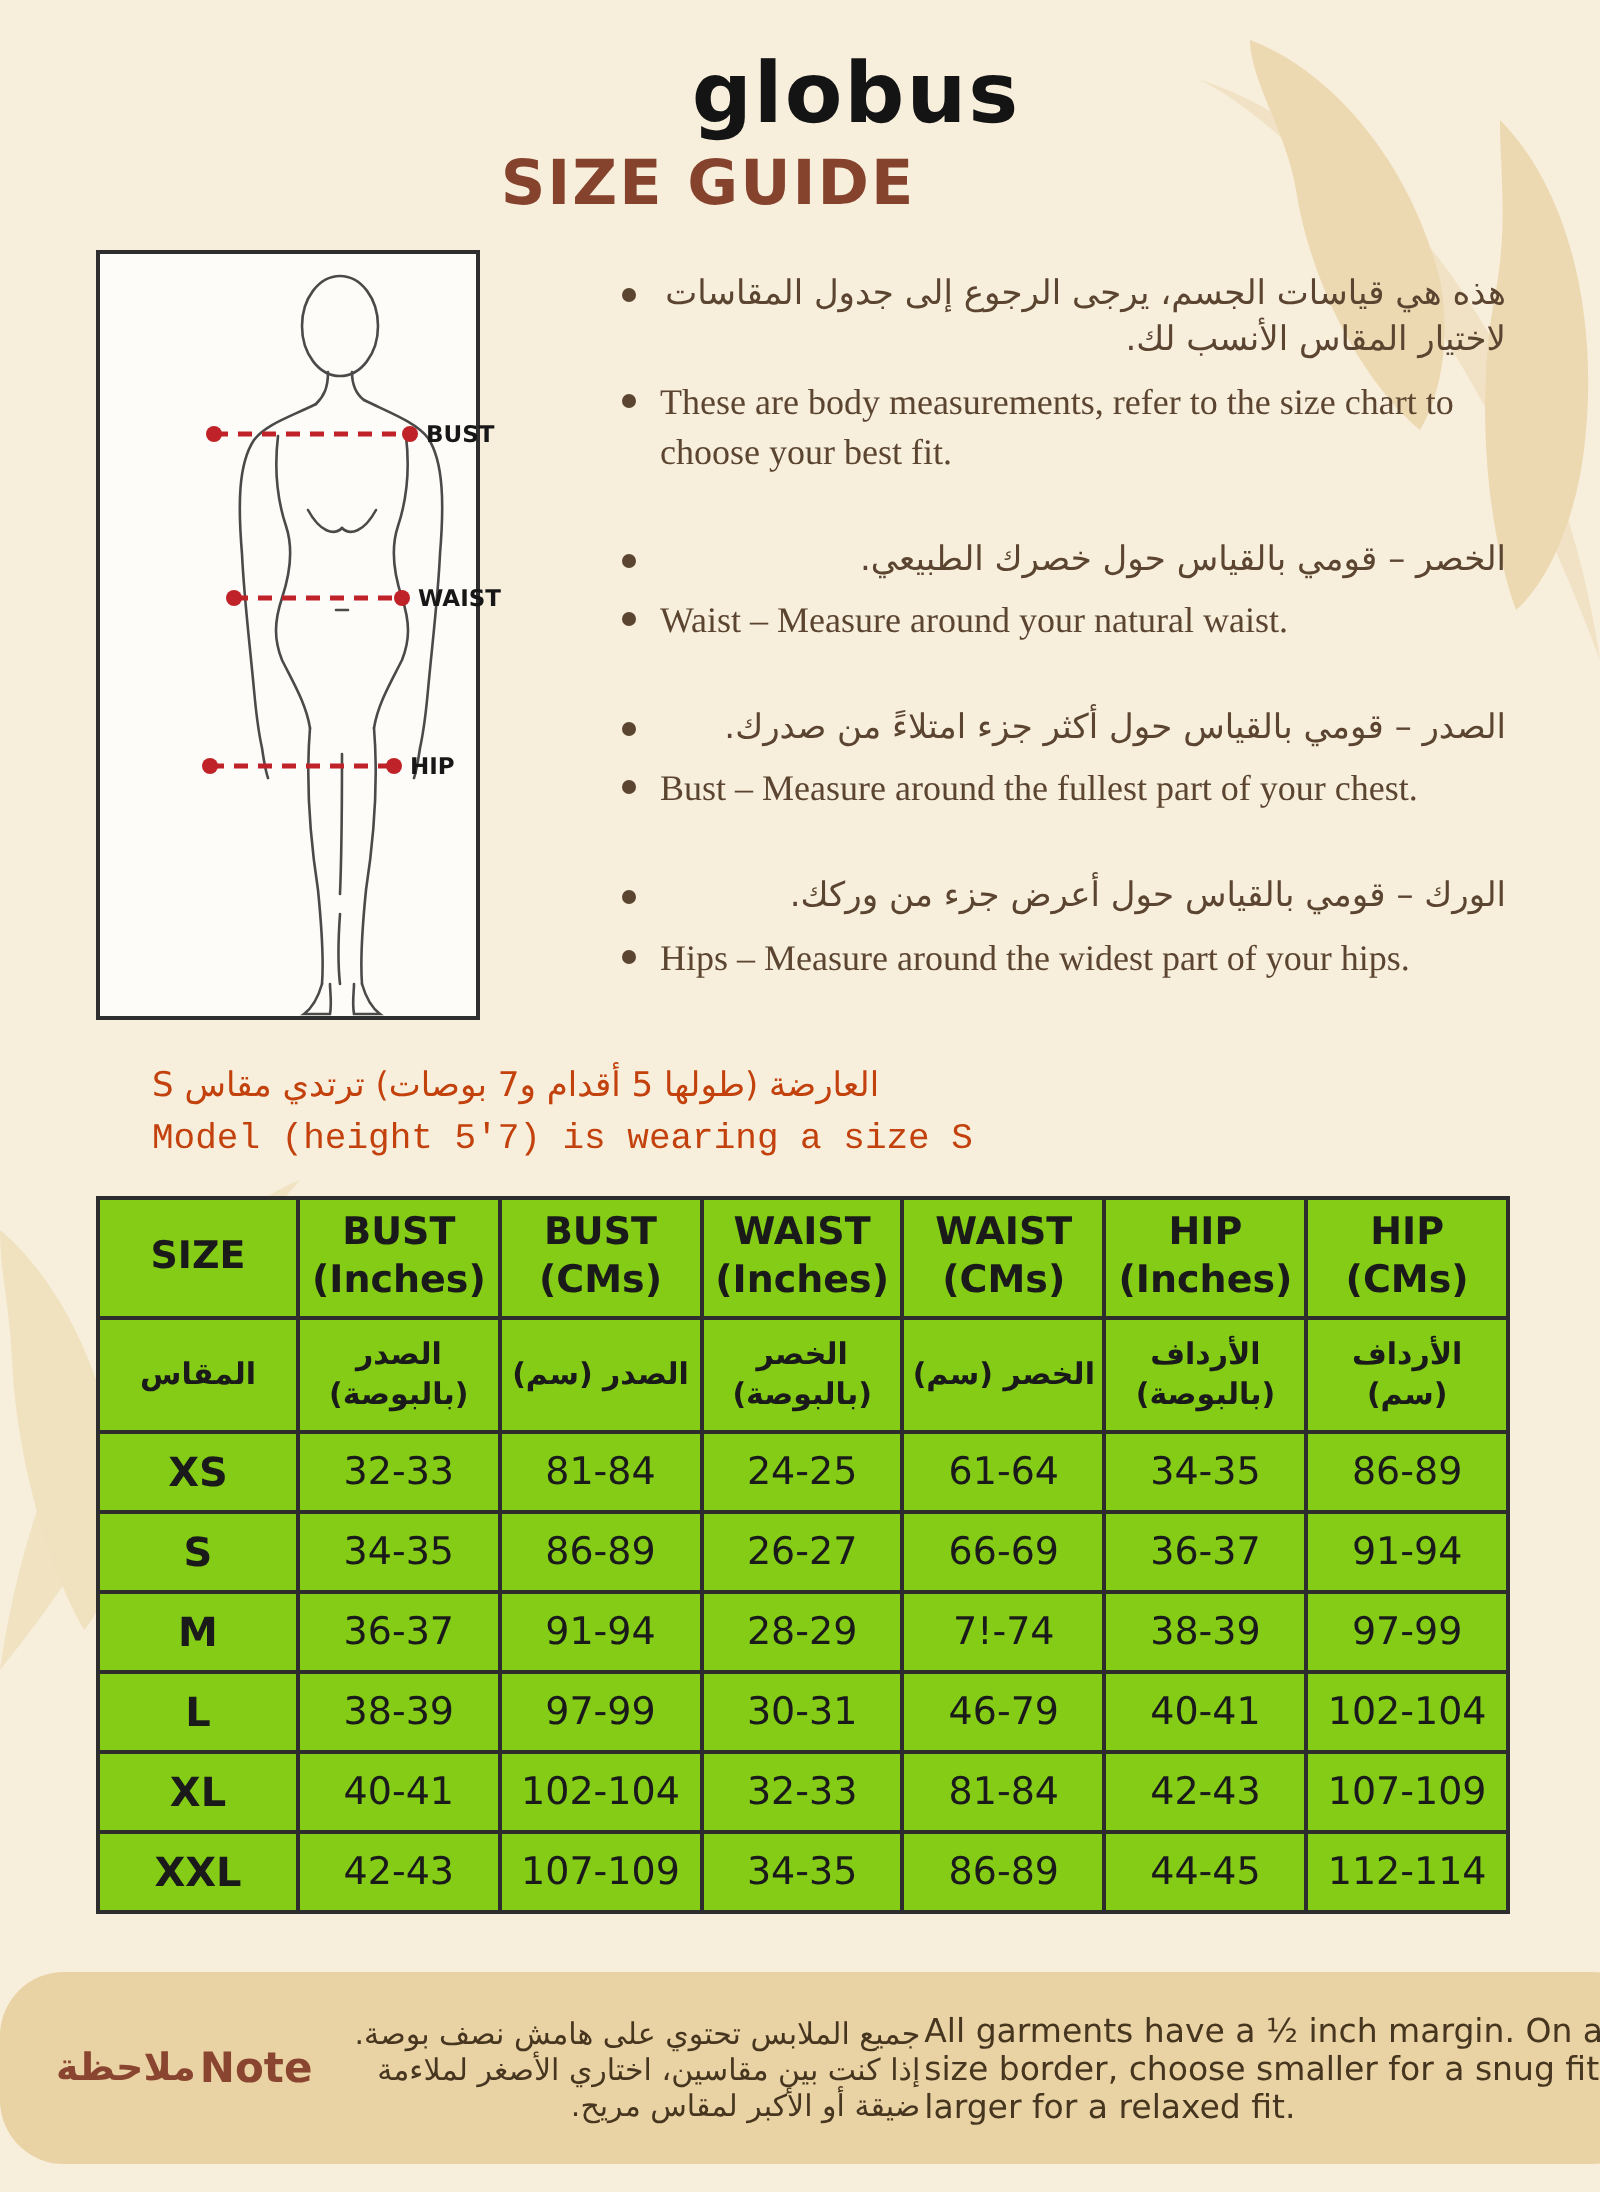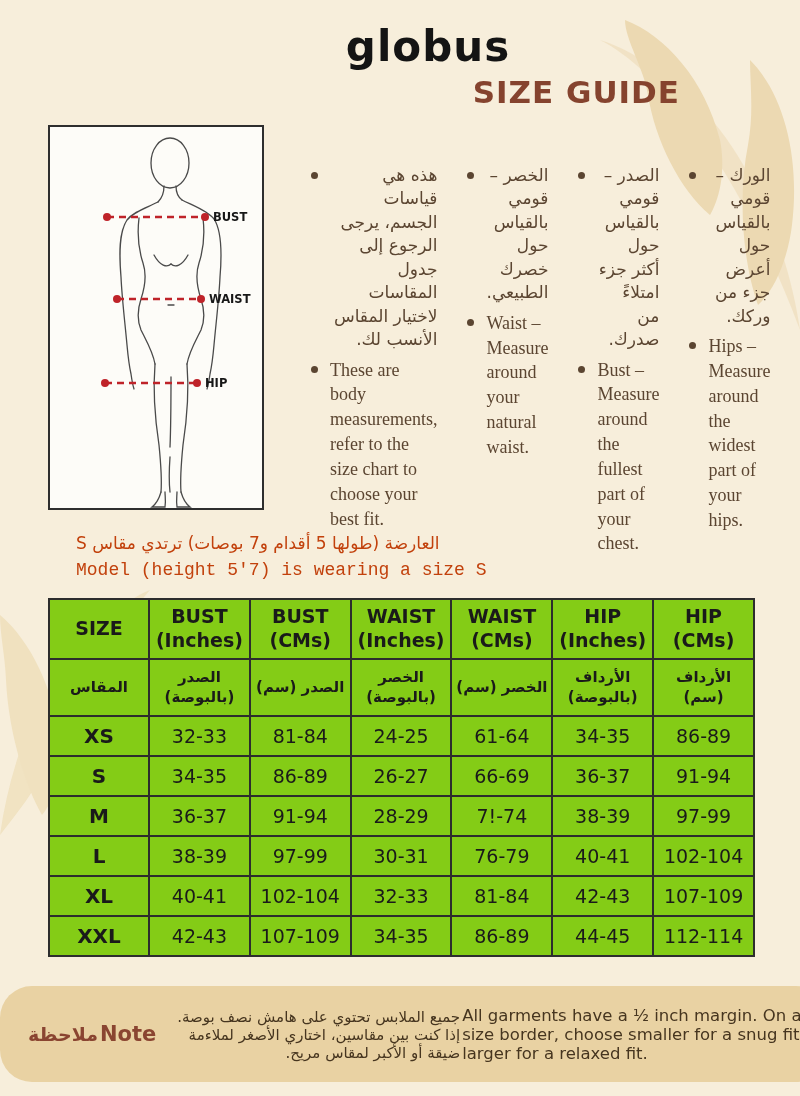--- a/index.html
+++ b/index.html
@@ -11,34 +11,34 @@
   }
   .deco{position:absolute;z-index:0;}
   .layer{position:absolute;z-index:1;padding-left:28px;}
 
   
   .logo{
     top:22px;left:0;width:800px;text-align:center;
     font-size:42px;font-weight:600;letter-spacing:1px;color:#141414;
   }
   .guide-title{
-    top:74px;left:0;width:652px;text-align:right;
+    top:74px;left:0;width:652px;text-align:center;
     font-size:31px;font-weight:bold;letter-spacing:1px;color:#85432e;
   }
 
   
   .figure-box{
-    top:125px;left:48px;width:216px;height:385px;
+    top:125px;left:48px;width:192px;height:385px;
     background:#fdfcf8;border:2px solid #2e2e2e;box-sizing:border-box;
   }
 
   
   .instructions{
-    top:164px;left:283px;width:442px;
-    display:flex;gap:30px;
+    top:136px;left:283px;width:442px;
+    display:flex;flex-direction:column;gap:30px;
   }
   .instr-group{display:flex;flex-direction:column;gap:6px;}
   .bullet{display:flex;gap:12px;align-items:flex-start;color:#5b4531;font-size:17px;line-height:1.38;}
   .bullet .dot{width:7px;height:7px;border-radius:50%;background:#5b4531;margin-top:8px;flex:0 0 auto;}
   .bullet.ar{flex-direction:row-reverse;direction:rtl;text-align:right;font-family:"DejaVu Sans",sans-serif;}
   .bullet.en{font-family:"Liberation Serif","DejaVu Serif",serif;font-size:18px;}
   .bullet .txt{flex:1;}
 
   
   .model-note{top:531px;left:48px;width:680px;color:#c2410c;}
@@ -237,21 +237,21 @@
       <td>28-29</td>
       <td>7!-74</td>
       <td>38-39</td>
       <td>97-99</td>
     </tr>
     <tr>
       <td class="size-cell">L</td>
       <td>38-39</td>
       <td>97-99</td>
       <td>30-31</td>
-      <td>76-79</td>
+      <td>46-79</td>
       <td>40-41</td>
       <td>102-104</td>
     </tr>
     <tr>
       <td class="size-cell">XL</td>
       <td>40-41</td>
       <td>102-104</td>
       <td>32-33</td>
       <td>81-84</td>
       <td>42-43</td>

